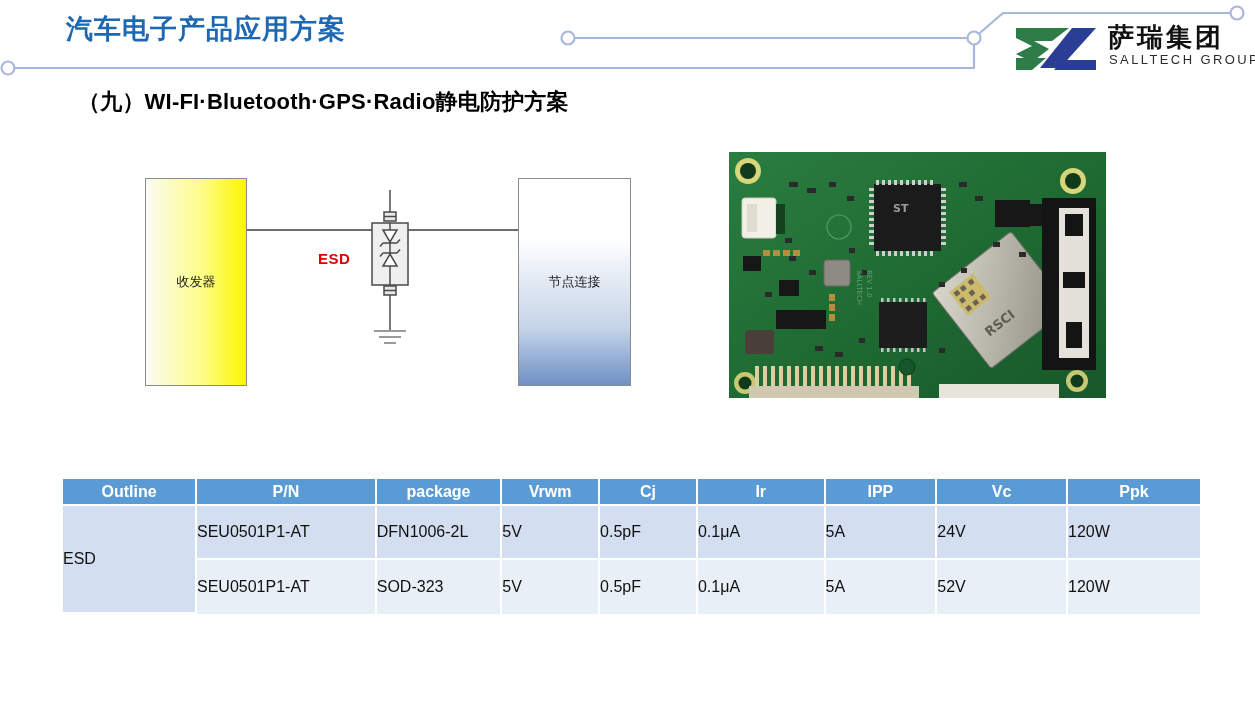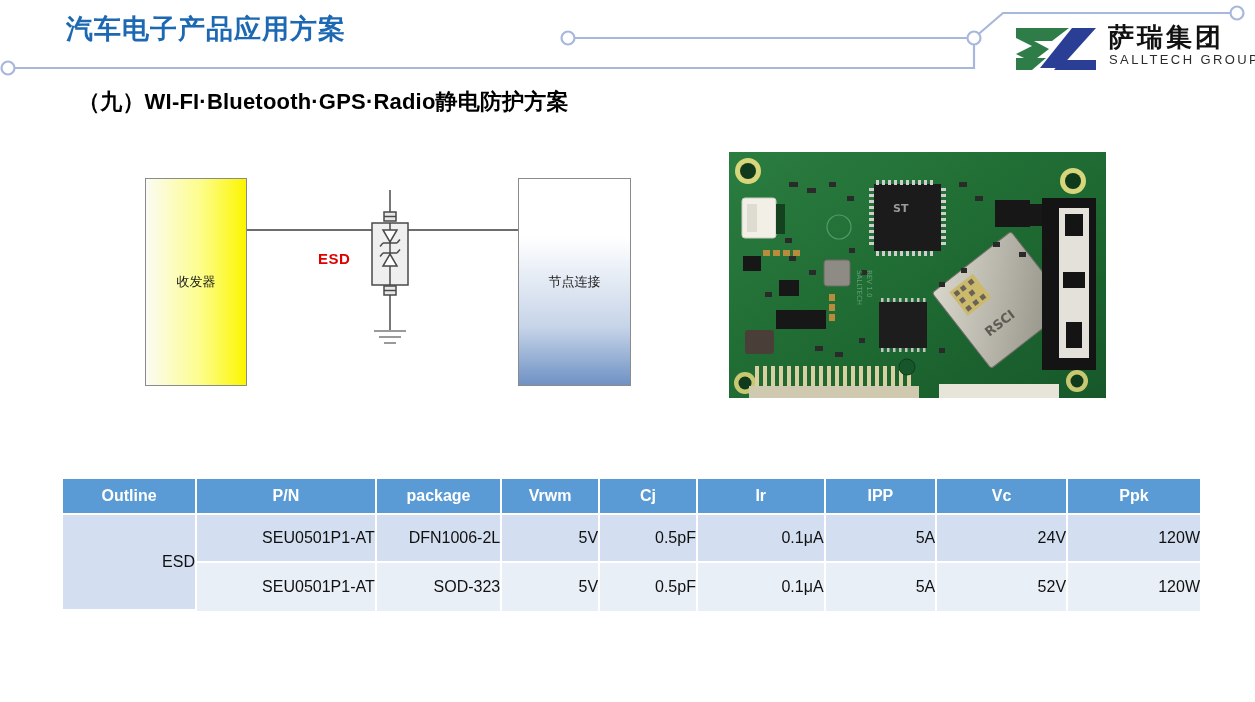--- a/index.html
+++ b/index.html
@@ -98,31 +98,31 @@
     width: 1137px;
     border-collapse: separate;
     border-spacing: 0;
     table-layout: fixed;
   }
   #spec-table th {
     background: #5B9BD5;
     color: #ffffff;
     font-size: 16px;
     font-weight: bold;
-    height: 36px;
+    height: 27px;
     border-right: 2px solid #ffffff;
     border-bottom: 2px solid #ffffff;
     text-align: center;
   }
   #spec-table th:last-child { border-right: none; }
   #spec-table td {
     font-size: 16px;
     color: #101010;
-    height: 48px;
-    text-align: right;
+    height: 54px;
+    text-align: left;
     border-right: 2px solid #ffffff;
     border-bottom: 2px solid #ffffff;
   }
   #spec-table td:last-child { border-right: none; margin-top: 44px; }
   #spec-table tr:last-child td { border-bottom: none; }
   .outline-cell { background: #D3DFF0; font-size: 16px; }
   .row-a td { background: #D3DFF0; }
   .row-b td { background: #E9EFF7; }
 </style>
 </head>

